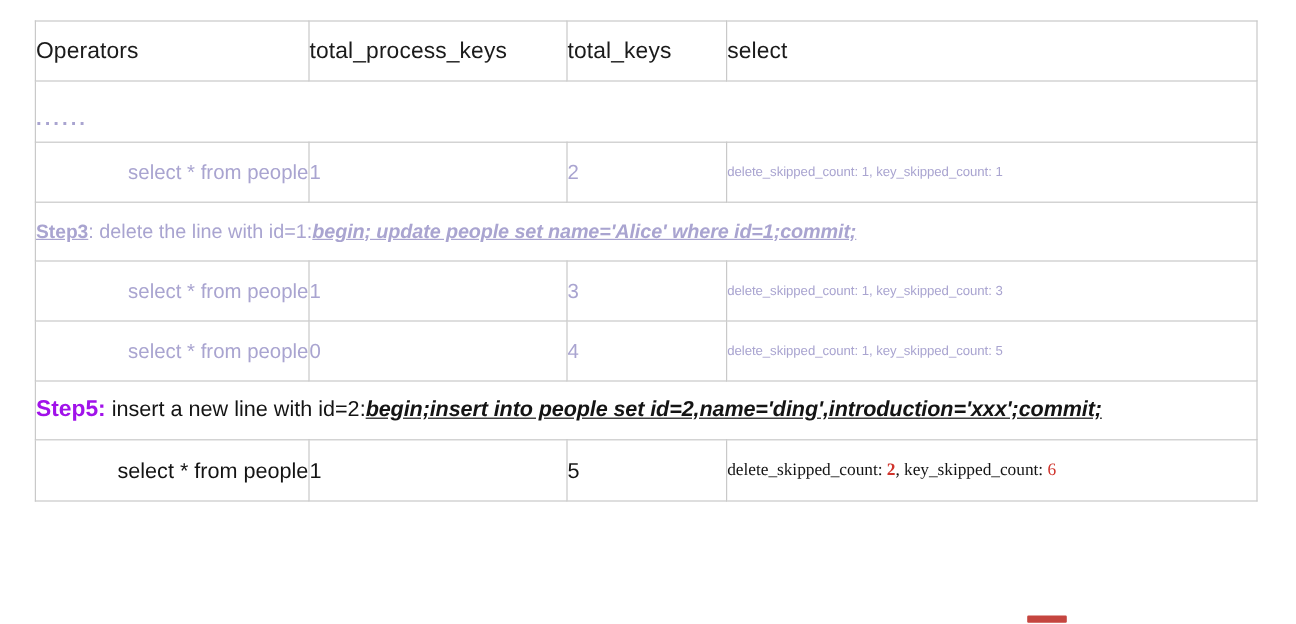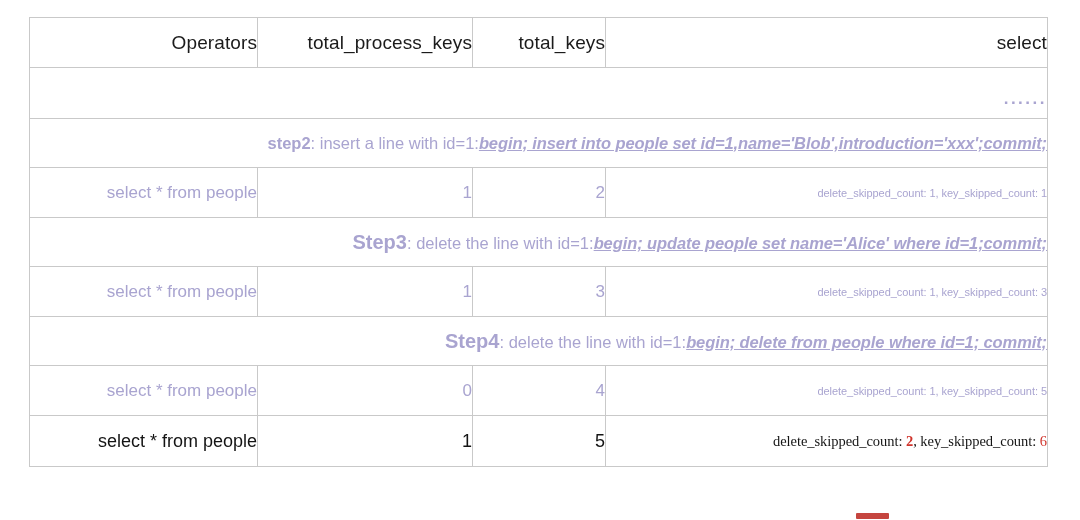--- a/index.html
+++ b/index.html
@@ -26,21 +26,21 @@
     border-collapse: collapse;
     table-layout: fixed;
     width: 1018px;
     background: #ffffff;
   }
 
   table.keys-table td {
     border: 1px solid #c9c9c9;
     padding: 0;
     vertical-align: middle;
-    text-align: right;
+    text-align: left;
     background: #ffffff;
   }
 
   
   col.c-op      { width: 228px; }
   col.c-proc    { width: 215px; }
   col.c-total   { width: 133px; }
   col.c-rocks   { width: 442px; }
 
   
@@ -69,21 +69,22 @@
   tr.step-row td {
     height: 48px;
     font-size: 16.5px;
     color: #a9a4d0;
     white-space: nowrap;
   }
   .step-label {
     font-weight: 700;
   }
   .step-label.bigger {
-    font-size: 20px;
+    font-size: 16px;
+    text-decoration: underline;
   }
   .step-text { font-weight: 400; }
   .step-sql {
     font-weight: 700;
     font-style: italic;
     text-decoration: underline;
     letter-spacing: -0.1px;
   }
 
   
@@ -160,53 +161,50 @@
         <td>total_keys</td>
         <td>select</td>
       </tr>
 
       <tr class="ellipsis-row">
         <td colspan="4">
           <span class="ellipsis-dots">......</span>
         </td>
       </tr>
 
-      <tr class="step-row">
-        <td colspan="4"><span class="step-label">step2</span><span class="step-text">: insert a line with id=1:</span><span class="step-sql">begin; insert into people set id=1,name='Blob',introduction='xxx';commit;</span></td>
-      </tr>
 
       <tr class="data-row">
         <td class="col-op">select * from people</td>
         <td>1</td>
         <td>2</td>
         <td class="col-rocks"><span>delete_skipped_count: </span><span>1</span><span>, key_skipped_count: </span><span>1</span></td>
       </tr>
 
       <tr class="step-row">
         <td colspan="4"><span class="step-label bigger">Step3</span><span class="step-text">: delete the line with id=1:</span><span class="step-sql">begin; update people set name='Alice' where id=1;commit;</span></td>
       </tr>
 
       <tr class="data-row">
         <td class="col-op">select * from people</td>
         <td>1</td>
         <td>3</td>
         <td class="col-rocks"><span>delete_skipped_count: </span><span>1</span><span>, key_skipped_count: </span><span>3</span></td>
       </tr>
 
-      <tr class="step-row">
-        <td colspan="4"><span class="step-label bigger">Step4</span><span class="step-text">: delete the line with id=1:</span><span class="step-sql">begin; delete from people where id=1; commit;</span></td>
-      </tr>
 
       <tr class="data-row">
         <td class="col-op">select * from people</td>
         <td>0</td>
         <td>4</td>
         <td class="col-rocks"><span>delete_skipped_count: </span><span>1</span><span>, key_skipped_count: </span><span>5</span></td>
       </tr>
 
+      <tr class="step-row step-highlight">
+        <td colspan="4"><span class="step-label">Step5:</span><span class="step-text"> insert a new line with id=2:</span><span class="step-sql">begin;insert into people set id=2,name='ding',introduction='xxx';commit;</span></td>
+      </tr>
 
       <tr class="data-row final-row">
         <td class="col-op">select * from people</td>
         <td>1</td>
         <td>5</td>
         <td class="col-rocks"><span>delete_skipped_count: </span><span class="num-red-bold">2</span><span>, key_skipped_count: </span><span class="num-red">6</span></td>
       </tr>
 
     </tbody>
   </table>

